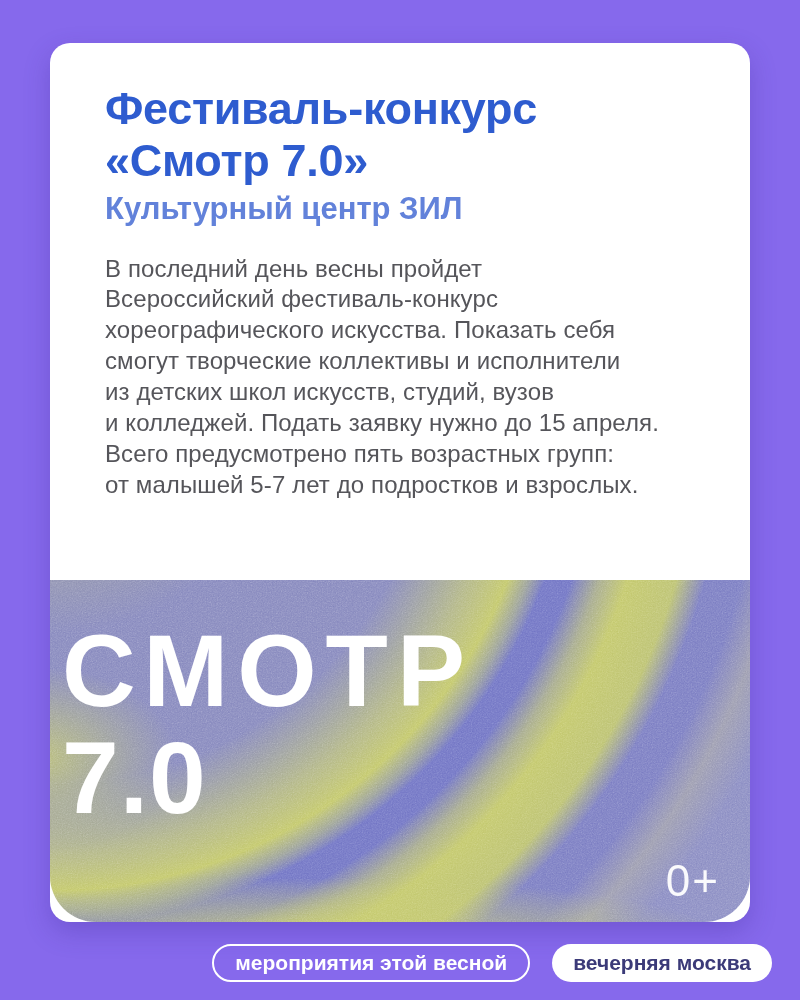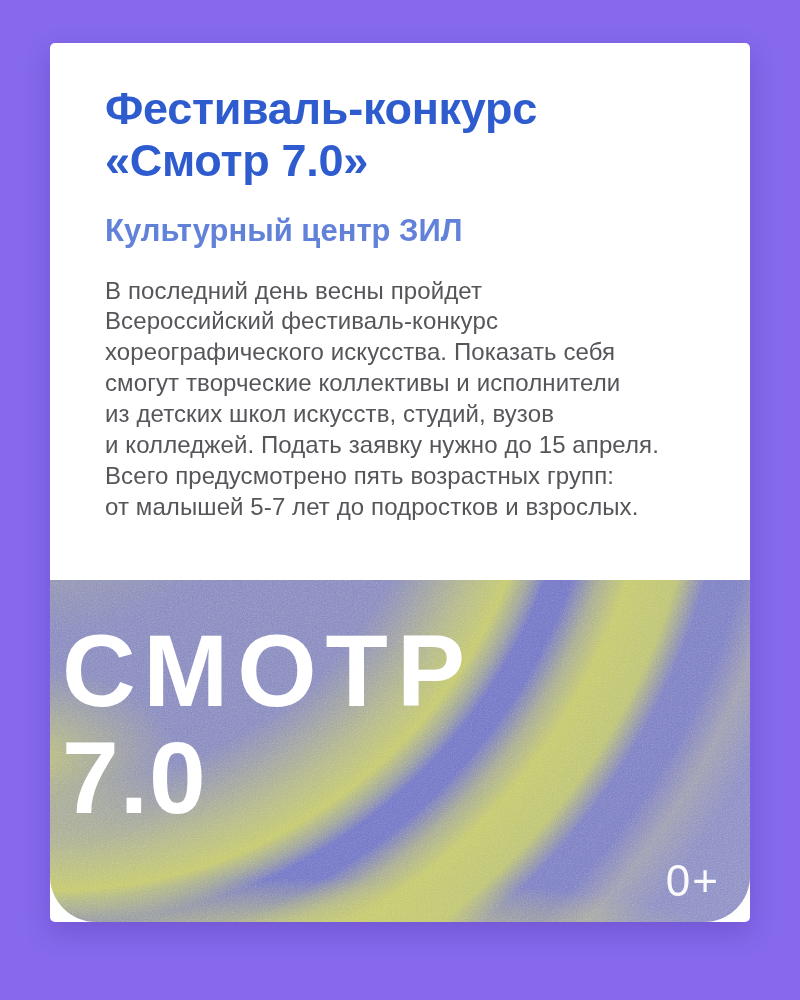--- a/index.html
+++ b/index.html
@@ -8,29 +8,29 @@
     --poster-purple:#8587bd; --poster-blue:#7174c4; --poster-yellow:#c3c86c;
     --poster-gray:#9b97a1; --poster-text:#ffffff;
   }
   *{margin:0;padding:0;box-sizing:border-box;}
   html,body{width:800px;height:1000px;}
   body{font-family:"Liberation Sans",sans-serif;background:var(--bg);overflow:hidden;}
   .page{position:relative;width:800px;height:1000px;background:var(--bg);}
 
   .card{
     position:absolute;left:50px;top:43px;width:700px;height:879px;
-    background:var(--card-bg);border-radius:5px;overflow:hidden;
+    background:var(--card-bg);border-radius:20px;overflow:hidden;
     box-shadow:0 10px 26px rgba(62,38,148,0.28);
   }
   .card-content{padding:40px 55px 0 55px;}
   .event-title{
     font-size:45px;font-weight:700;line-height:1.15;color:var(--title);
     letter-spacing:-0.3px;white-space:pre-line;
   }
-  .event-venue{margin-top:22px;font-size:31px;font-weight:700;line-height:1.42;color:var(--venue);}
+  .event-venue{font-size:31px;font-weight:700;line-height:1.42;color:var(--venue);}
   .event-date{font-size:31px;font-weight:700;line-height:1.42;color:var(--date);}
   .event-body{
     margin-top:23px;font-size:24px;line-height:1.29;color:var(--body);
     white-space:pre-line;letter-spacing:0.1px;
   }
 
   .poster{
     position:absolute;left:0;bottom:0;width:700px;height:342px;overflow:hidden;
     border-radius:0 0 46px 46px;color:var(--poster-text);
     background:
@@ -105,14 +105,18 @@
         <rect width="100%" height="100%" filter="url(#grainF)"></rect>
       </svg>
       <div class="poster-title">СМОТР</div>
       <div class="poster-sub-row">
         <div class="poster-edition">7.0</div>
       </div>
       <div class="age-badge">0+</div>
     </div>
   </div>
 
+  <div class="footer-tags">
+    <div class="pill pill-outline">мероприятия этой весной</div>
+    <div class="pill pill-solid">вечерняя москва</div>
+  </div>
 
 </div>
 
 </body></html>

